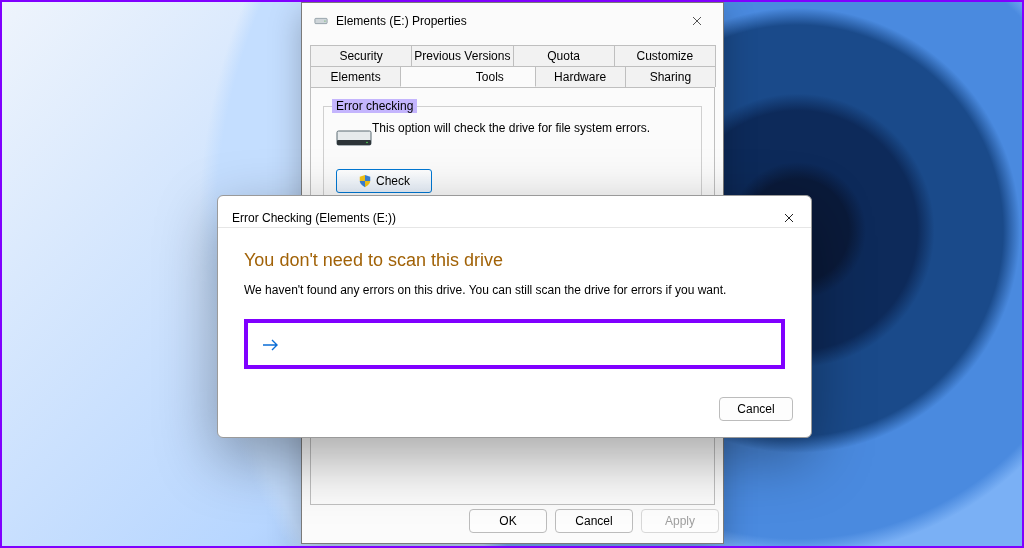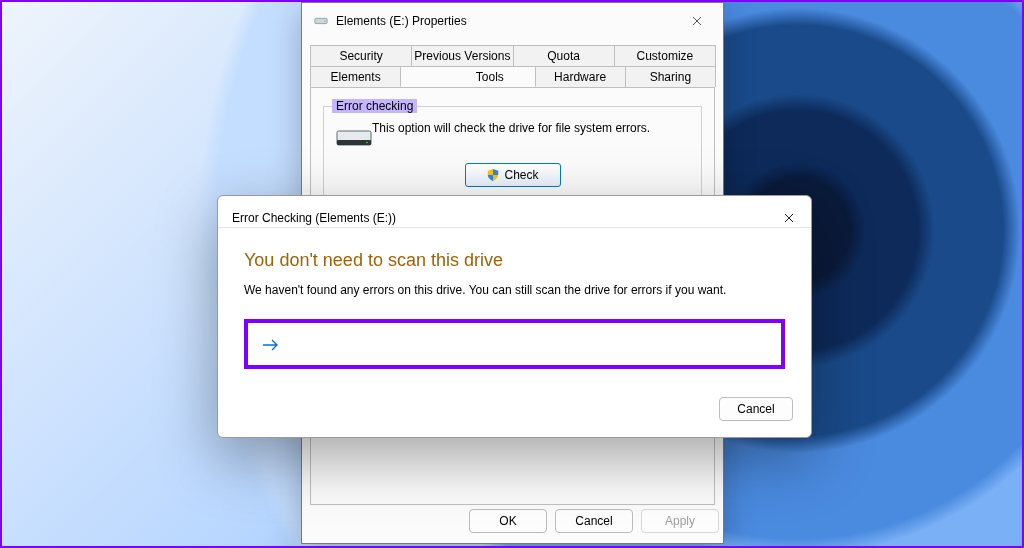--- a/index.html
+++ b/index.html
@@ -120,22 +120,22 @@
     margin-top: 4px;
     flex-shrink: 0;
   }
   .desc-text {
     font-size: 12px;
     line-height: 1.3;
     flex: 1;
   }
   .check-button-row {
     display: flex;
-    justify-content: center;
-    margin-top: 14px;
+    justify-content: flex-start;
+    margin-top: 20px;
   }
   .win-button {
     min-width: 96px;
     height: 24px;
     font-size: 12px;
     border: 1px solid #0078d4;
     background: linear-gradient(#ffffff, #e8f1fb);
     display: inline-flex;
     align-items: center;
     justify-content: center;

